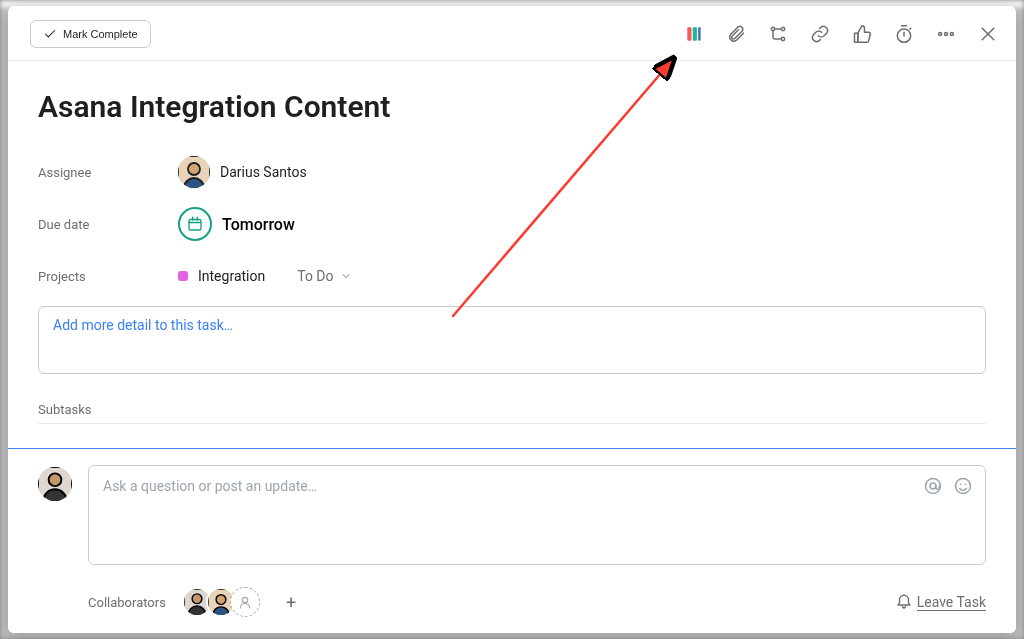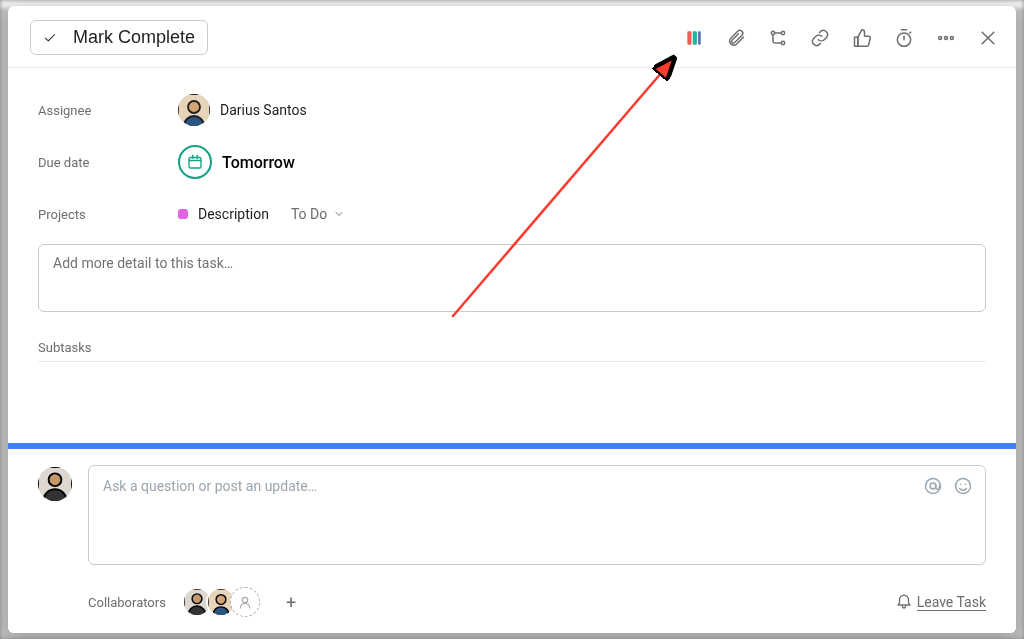--- a/index.html
+++ b/index.html
@@ -39,26 +39,26 @@
     .modal-header {
       display: flex;
       align-items: center;
       justify-content: space-between;
       padding: 14px 18px 12px 22px;
       border-bottom: 1px solid #edeae9;
     }
     .mark-complete {
       display: inline-flex;
       align-items: center;
-      gap: 16px;
+      gap: 6px;
       border: 1px solid #cfcbcb;
       background: #fff;
       padding: 6px 12px;
       border-radius: 6px;
-      font-size: 18px;
+      font-size: 11px;
       color: #1e1f21;
       cursor: pointer;
     }
     .header-actions {
       display: flex;
       align-items: center;
       gap: 22px;
     }
     .header-icon {
       width: 20px;
@@ -122,35 +122,35 @@
     }
     .due-text { color: #000000; font-size: 16px; font-weight: 500; }
     .project-dot {
       width: 10px;
       height: 10px;
       border-radius: 3px;
       background: #e362e3;
     }
     .project-name { color: #1e1f21; font-size: 14px; }
     .project-section {
-      margin-left: 12px;
+      margin-left: 22px;
       color: #6d6e6f;
       font-size: 14px;
       display: inline-flex;
       align-items: center;
       gap: 6px;
     }
     .description-area {
       flex: 1;
       border: 1px solid #cfcbcb;
       border-radius: 6px;
       padding: 10px 14px;
       min-height: 68px;
       font-size: 14px;
-      color: #737373;
+      color: #3b82f6;
       margin-left: 0;
     }
     .desc-row {
       display: flex;
       align-items: flex-start;
       margin-top: 8px;
     }
     .subtasks-heading {
       font-size: 13px;
       color: #6d6e6f;
@@ -164,21 +164,21 @@
     }
     .arrow-overlay {
       position: absolute;
       top: 0; left: 0;
       width: 100%;
       height: 100%;
       pointer-events: none;
       z-index: 5;
     }
     .comment-section {
-      border-top: 6px solid #3b82f6;
+      border-top: 1px solid #3b82f6;
       padding: 16px 30px 10px 30px;
       display: flex;
       align-items: flex-start;
       gap: 16px;
       background: #fff;
     }
     .comment-avatar {
       width: 34px;
       height: 34px;
       border-radius: 50%;
@@ -338,20 +338,21 @@
       <div class="header-icon">
         <svg viewBox="0 0 24 24">
             <line x1="5" y1="5" x2="19" y2="19"></line>
             <line x1="19" y1="5" x2="5" y2="19"></line>
           </svg>
       </div>
     </div>
   </div>
 
   <div class="modal-body">
+    <h1 class="task-title">Asana Integration Content</h1>
 
     <div class="field-row">
       <div class="field-label">Assignee</div>
       <div class="field-value">
         <div class="avatar">
           <svg viewBox="0 0 32 32" class="person-mini">
               <rect width="32" height="32" fill="#e8d4b8"></rect>
               <circle cx="16" cy="13" r="6" fill="#d4a574"></circle>
               <path d="M6 32c0-6 5-10 10-10s10 4 10 10" fill="#2a5580"></path>
             </svg>
@@ -372,21 +373,21 @@
             </svg>
         </div>
         <span class="due-text">Tomorrow</span>
       </div>
     </div>
 
     <div class="field-row">
       <div class="field-label">Projects</div>
       <div class="field-value">
         <span class="project-dot"></span>
-        <span class="project-name">Description</span>
+        <span class="project-name">Integration</span>
         <span class="project-section">
           <span>To Do</span>
           <svg viewBox="0 0 24 24" width="12" height="12">
               <polyline points="6 9 12 15 18 9"></polyline>
             </svg>
         </span>
       </div>
     </div>
 
     <div class="desc-row">

